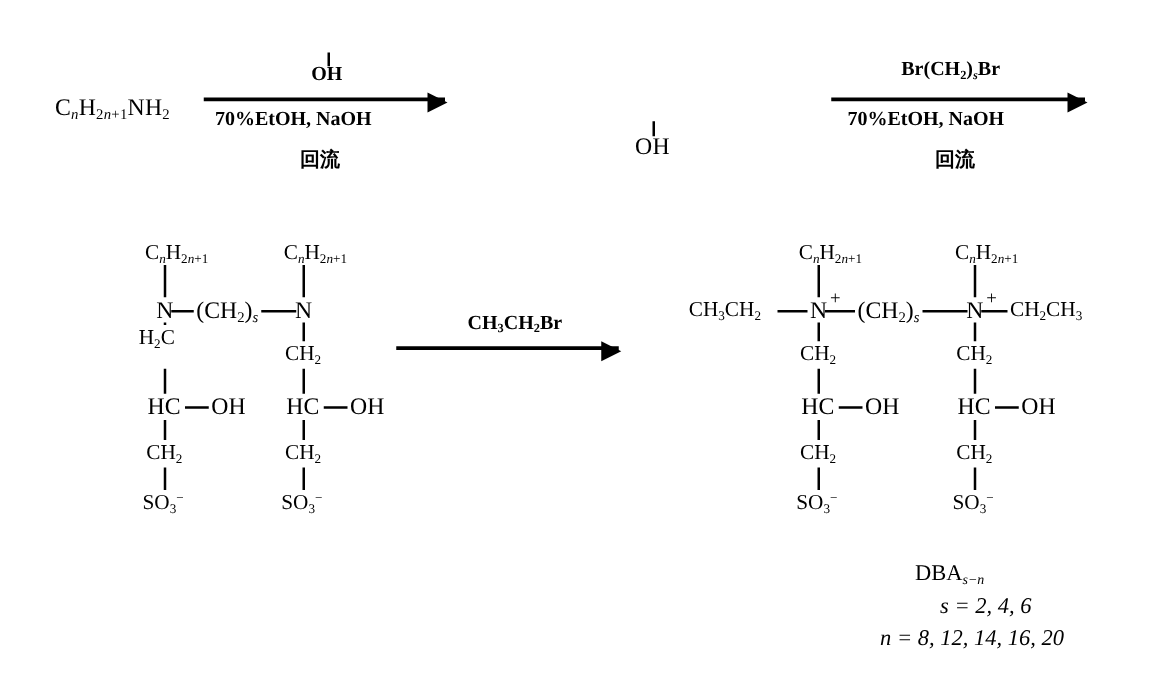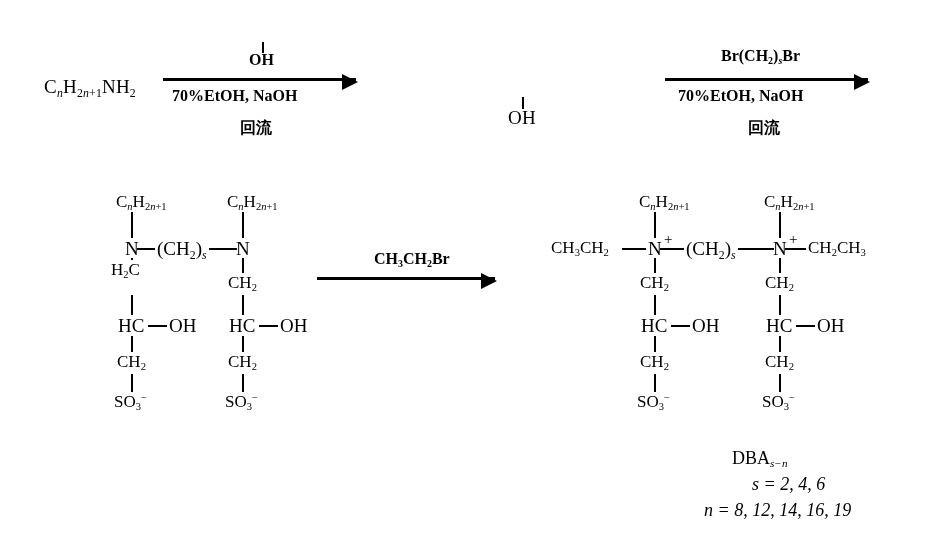--- a/index.html
+++ b/index.html
@@ -214,16 +214,16 @@
   <div class="vbond" style="left:779px; top:374px; height:22px;"></div>
   <div class="atom lbl" style="left:760px; top:392px;">SO<sub>3</sub><sup>−</sup></div>
 
   <div class="abs caption" style="left:732px; top:448px;">
     <span>DBA</span><sub><i>s−n</i></sub>
   </div>
   <div class="abs caption" style="left:704px; top:474px;margin-left:48px;">
     <i>s = 2, 4, 6</i>
   </div>
   <div class="abs caption" style="left:704px; top:500px;">
-    <i>n = 8, 12, 14, 16, 19</i>
+    <i>n = 8, 12, 14, 16, 20</i>
   </div>
 
 </div>
 
 </body></html>

